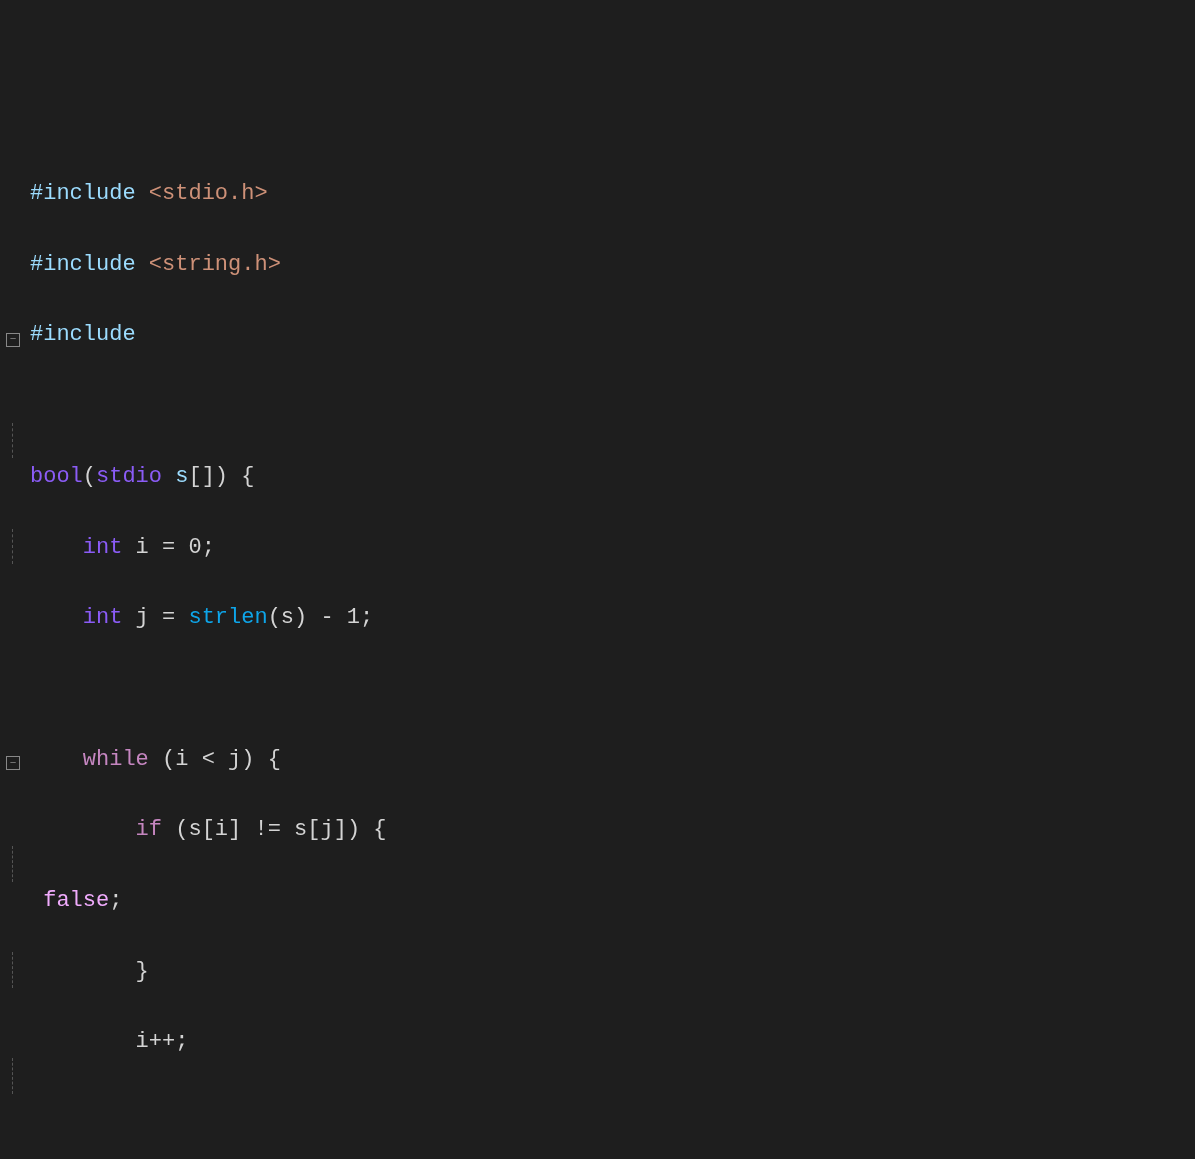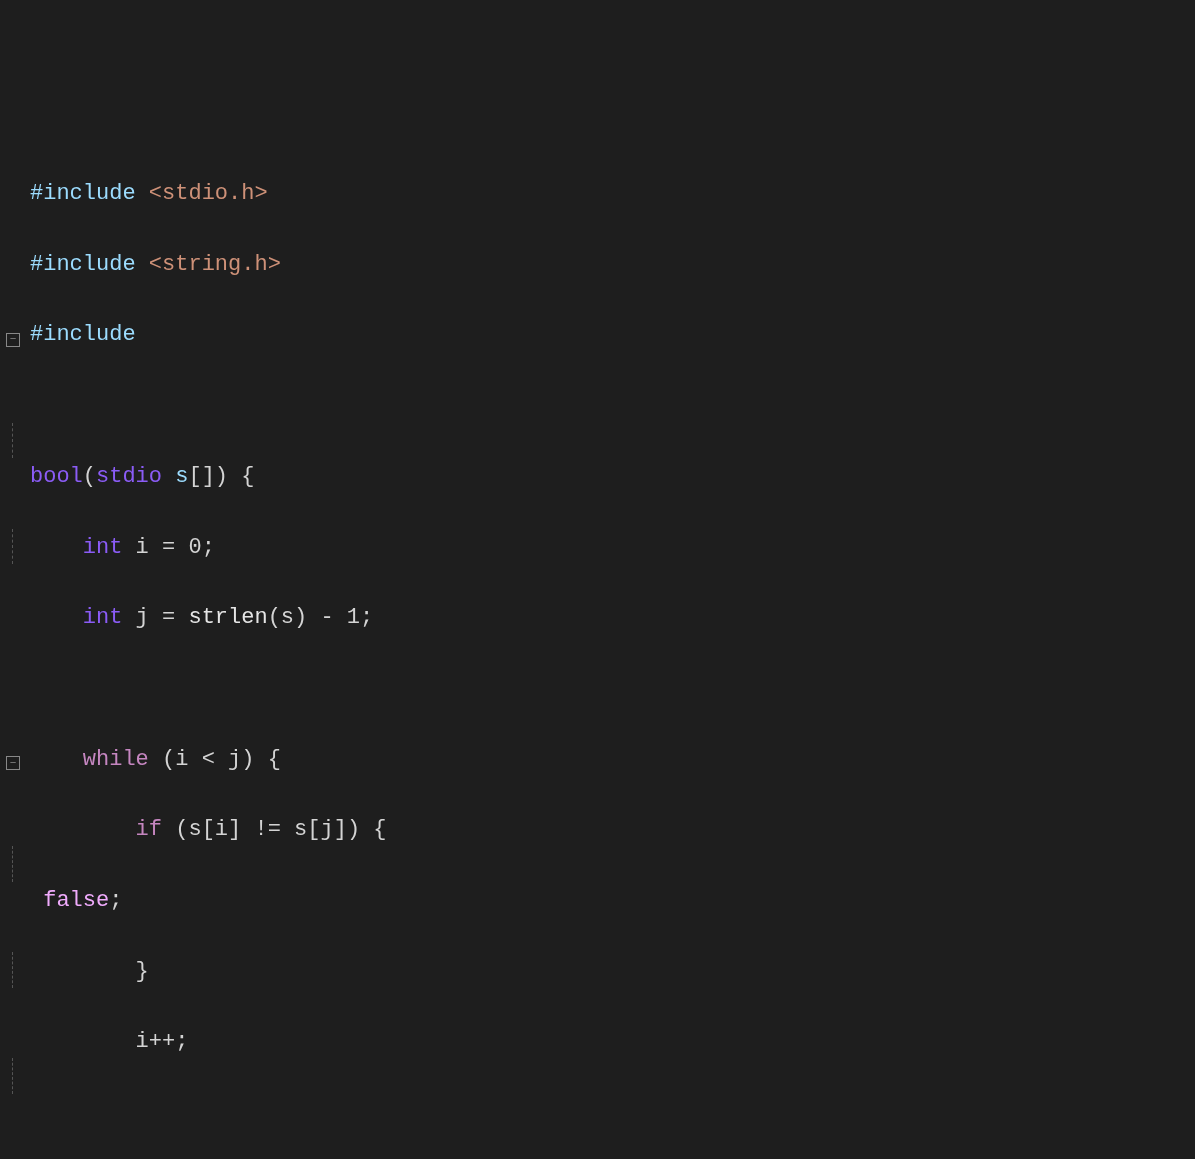--- a/index.html
+++ b/index.html
@@ -60,21 +60,21 @@
     .vline {
       border-left: 1px dashed #555;
       height: 35.5px;
       position: absolute;
       left: 12px;
     }
     .tok-macro { color: #c586c0; }
     .tok-include { color: #9cdcfe; }
     .tok-header { color: #ce9178; text-align: center; }
     .tok-type { color: #8b5cf6; }
-    .tok-func { color: #e5e5e5; }
+    .tok-func { color: #0ea5e9; }
     .tok-funcdef { color: #dcdcaa; }
     .tok-control { color: #c586c0; }
     .tok-param { color: #9cdcfe; }
     .tok-lvar { color: #d4d4d4; }
     .tok-punct { color: #d4d4d4; }
     .tok-brace { color: #d4d4d4; }
     .tok-num { color: #b5cea8; }
     .tok-bool { color: #f0abfc; }
     .hl-line {
       background: rgba(100, 100, 120, 0.12);

